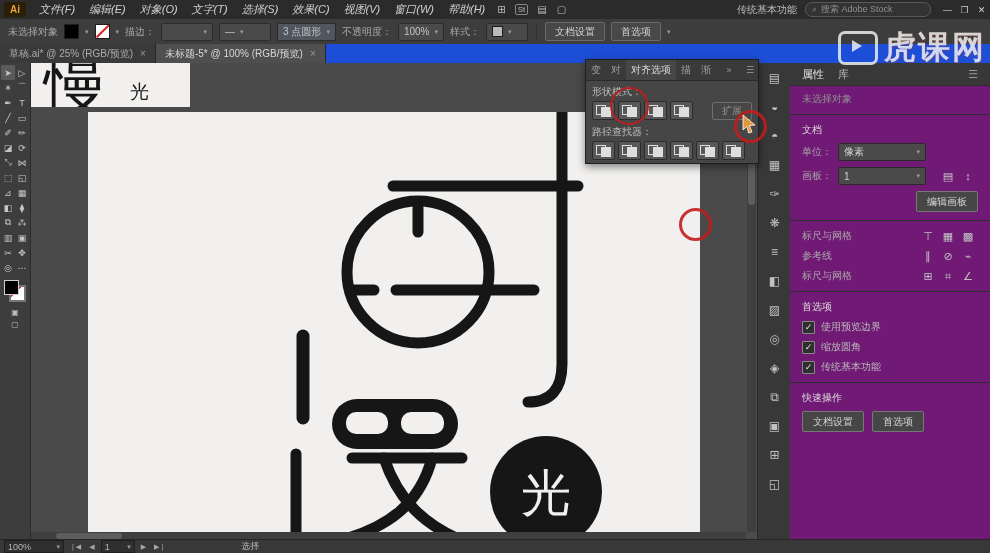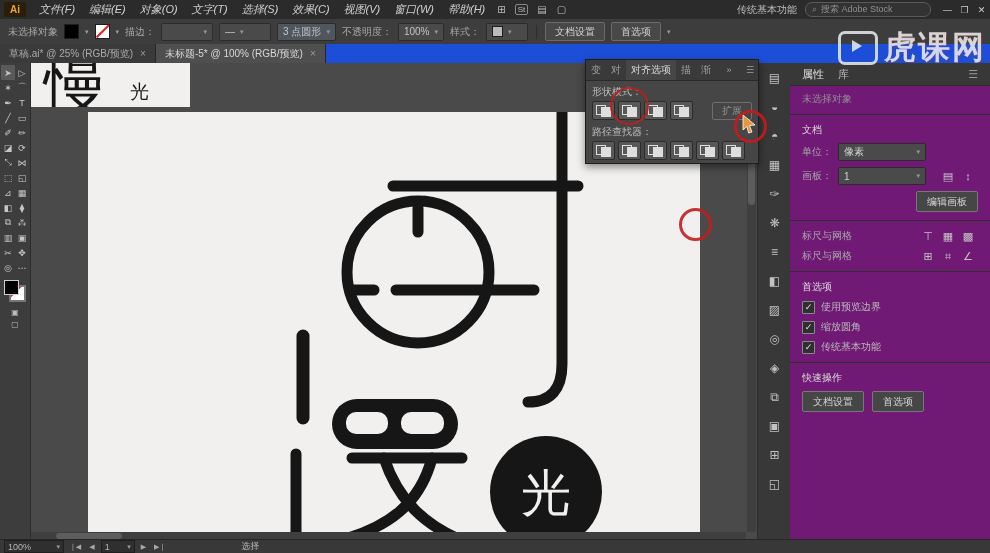--- a/index.html
+++ b/index.html
@@ -378,20 +378,26 @@
         <span class="btn">编辑画板</span>
       </div>
       <div class="sep"></div>
       <div class="prow">
         <span class="lab">标尺与网格</span>
         <span class="icn" style="margin-left:auto;">⊤</span>
         <span class="icn">▦</span>
         <span class="icn">▩</span>
       </div>
       <div class="prow">
+        <span class="lab">参考线</span>
+        <span class="icn" style="margin-left:auto;">∥</span>
+        <span class="icn">⊘</span>
+        <span class="icn">⌁</span>
+      </div>
+      <div class="prow">
         <span class="lab">标尺与网格</span>
         <span class="icn" style="margin-left:auto;">⊞</span>
         <span class="icn">⌗</span>
         <span class="icn">∠</span>
       </div>
       <div class="sep"></div>
       <div class="ptitle">首选项</div>
       <div class="prow">
         <span class="chk">✓</span>
         <span>使用预览边界</span>

